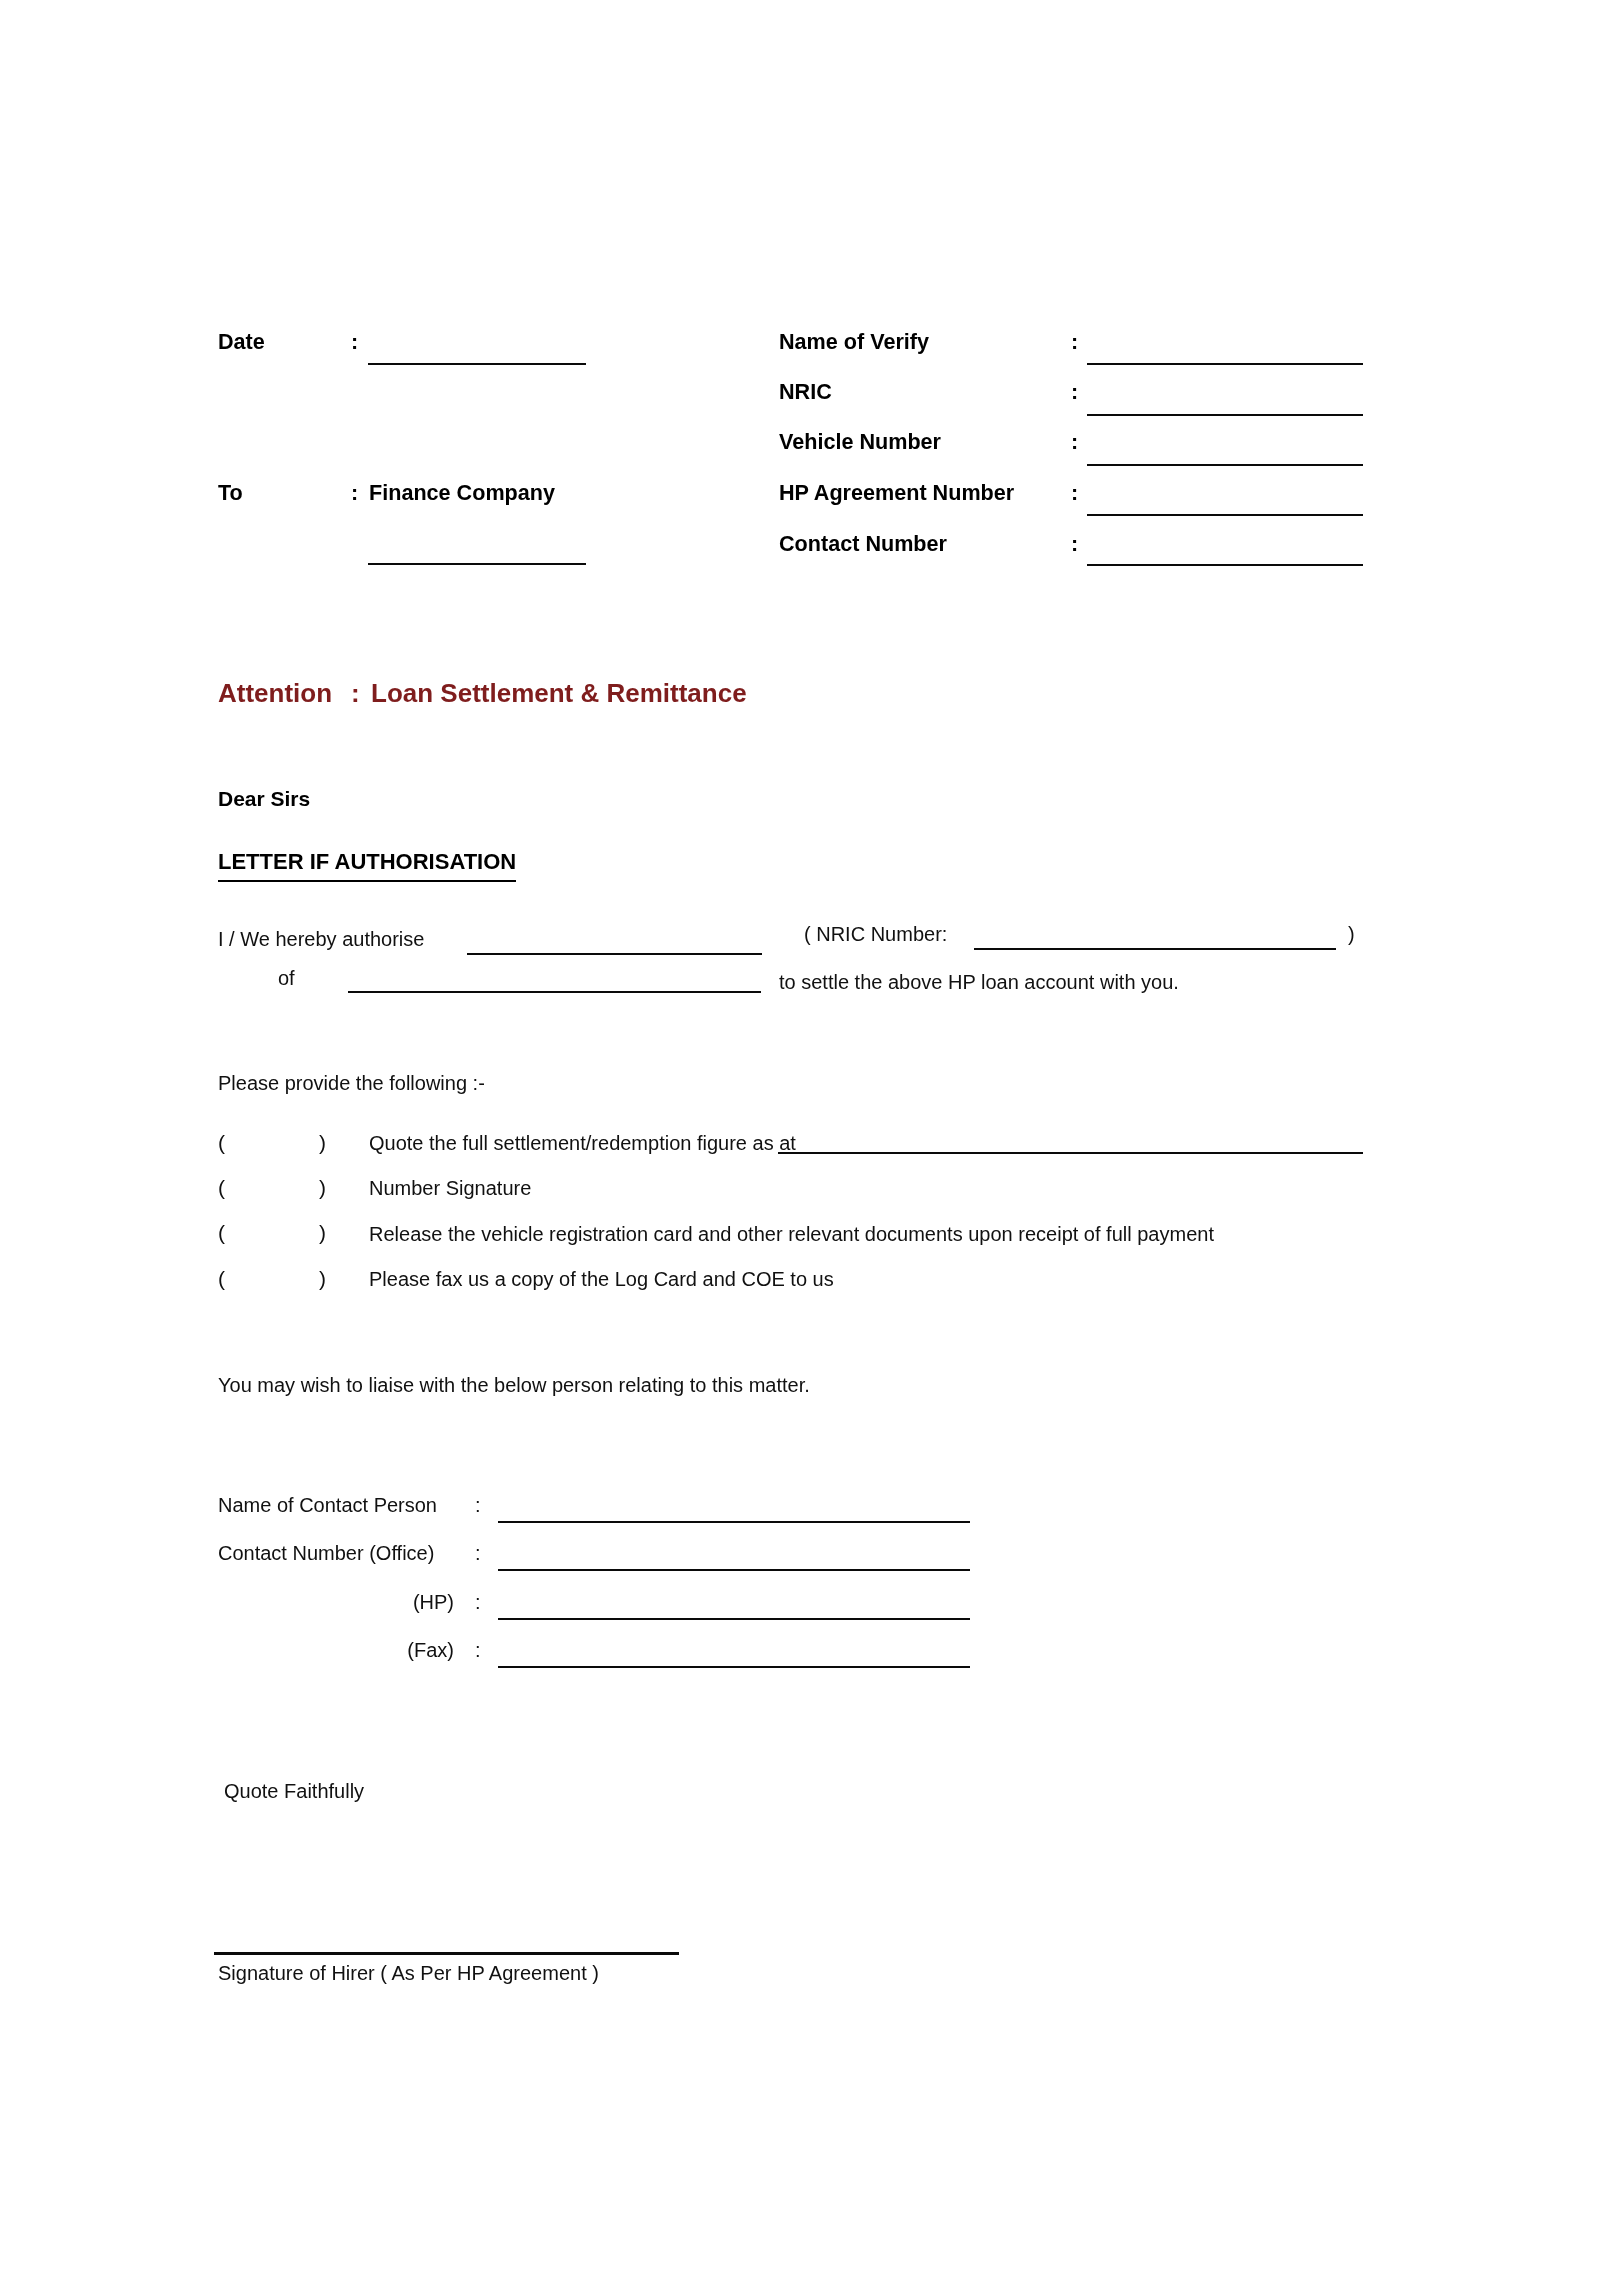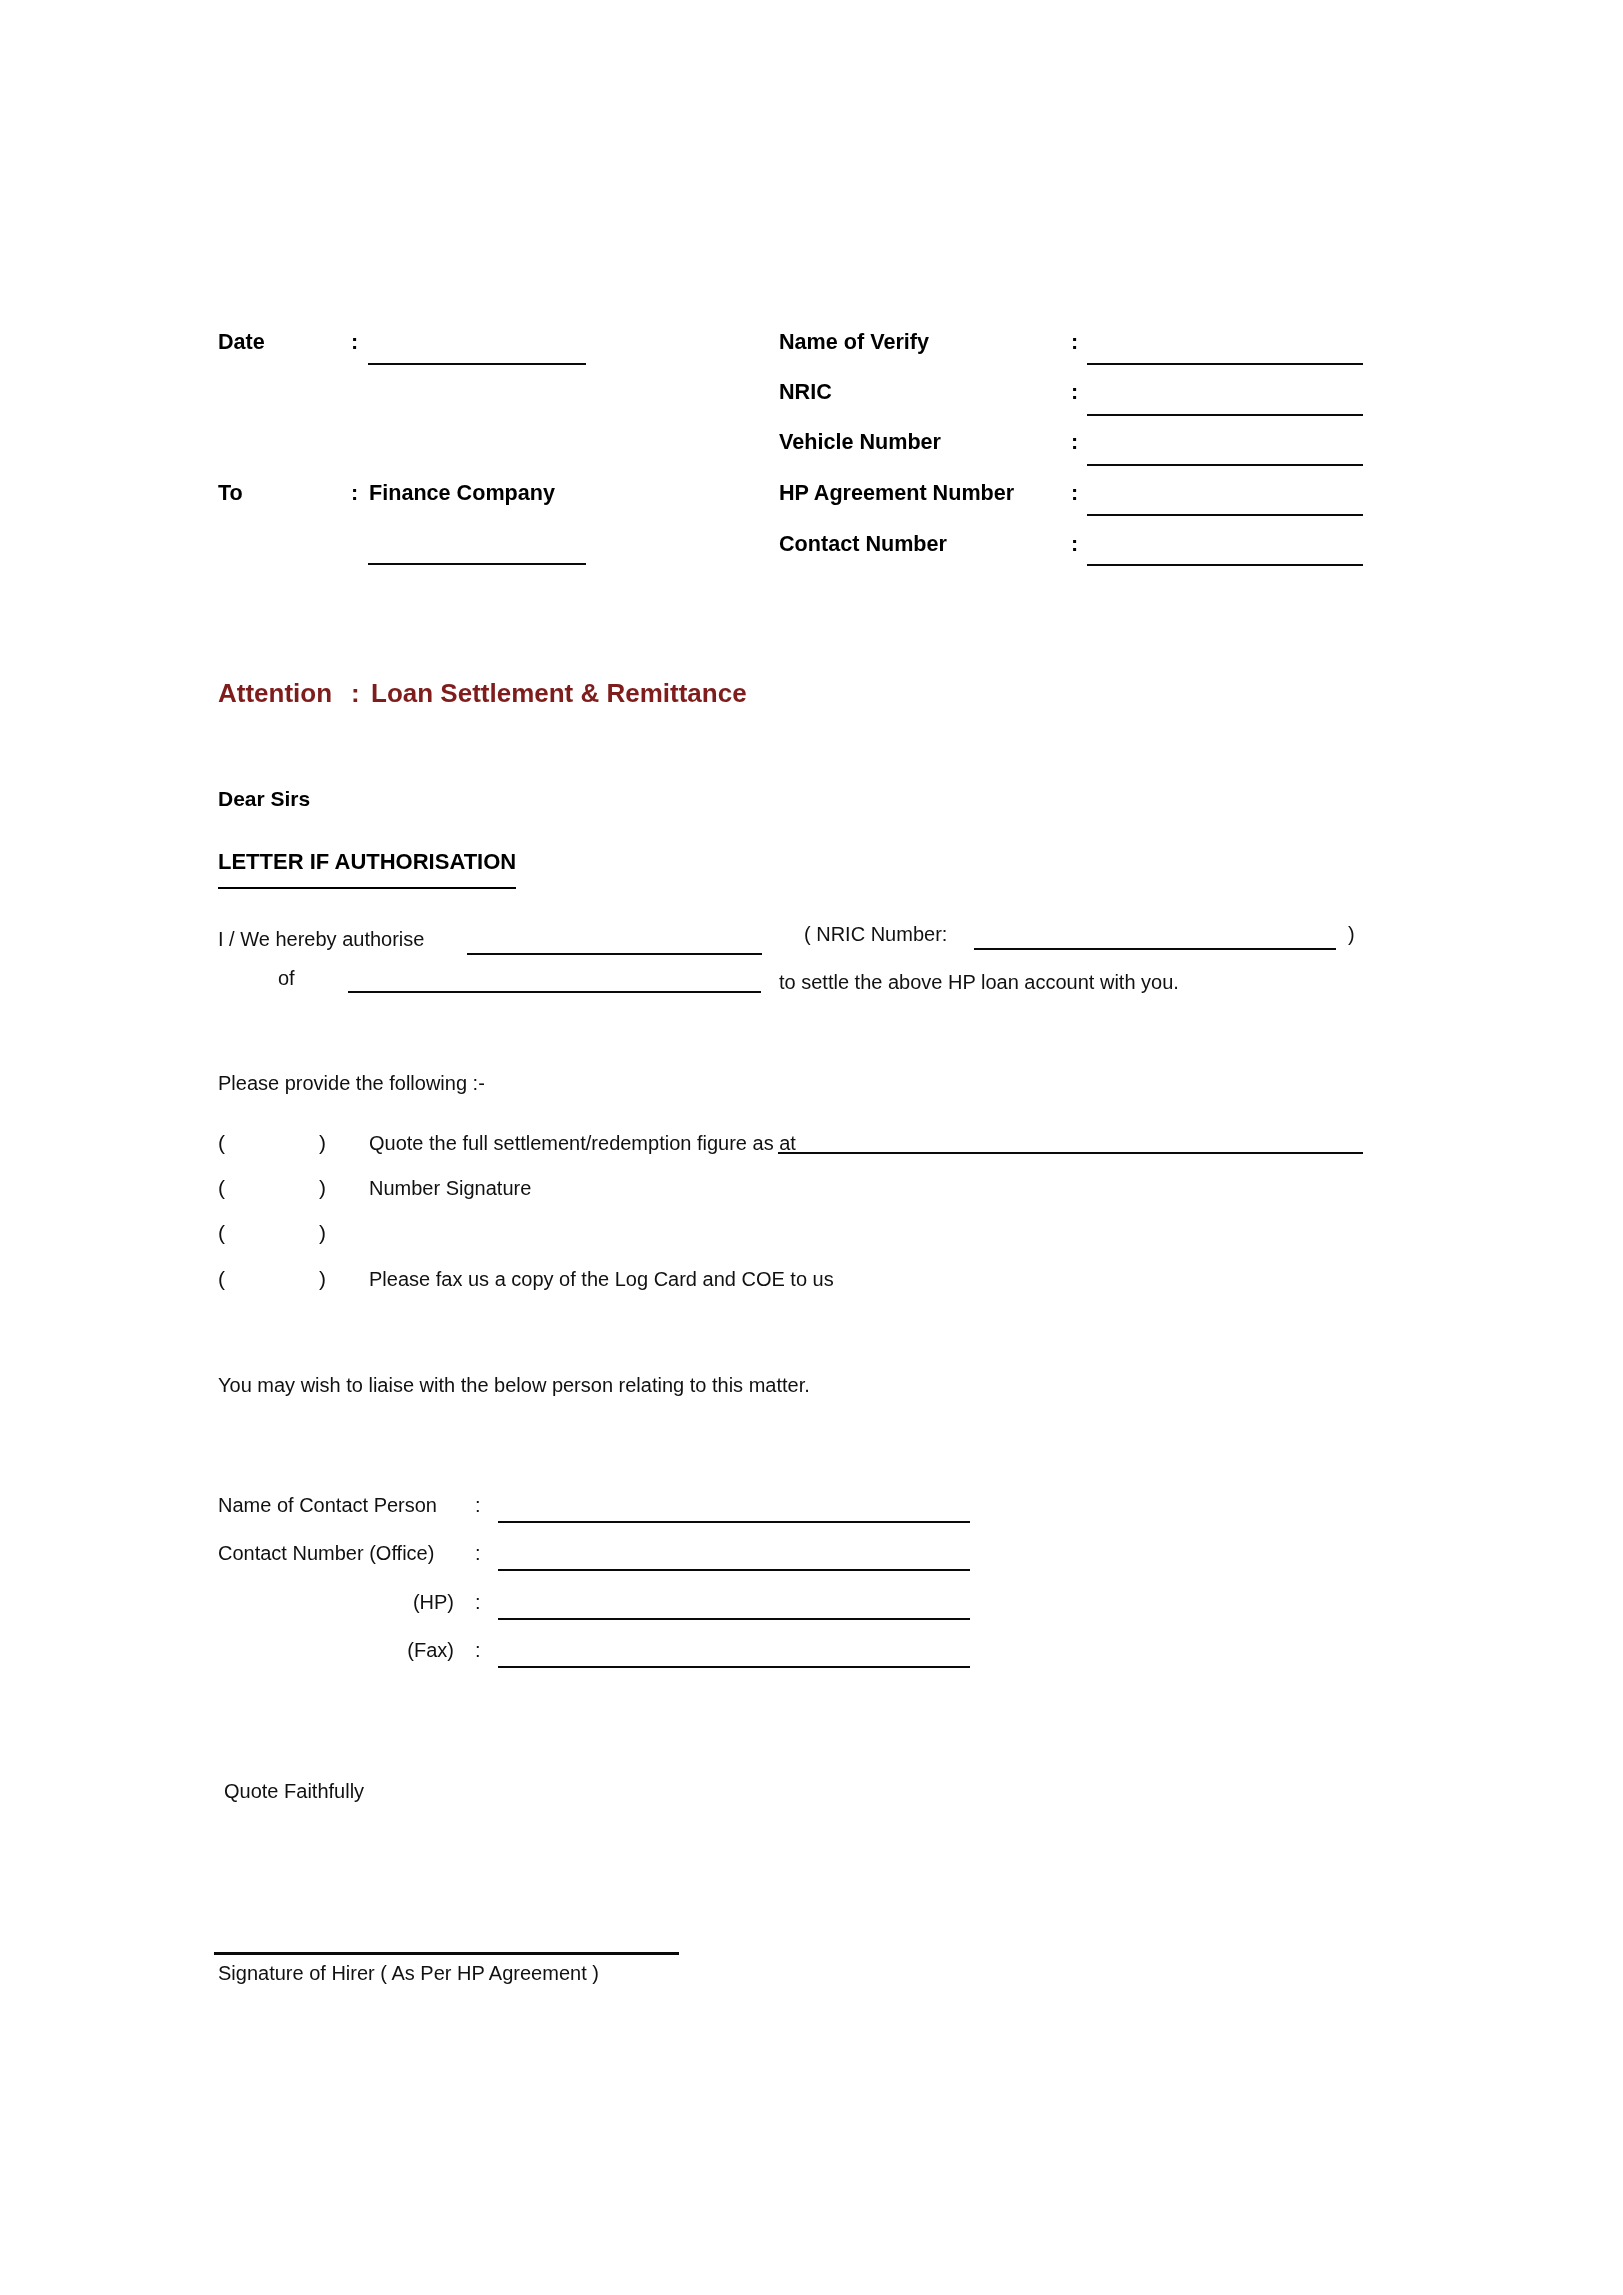--- a/index.html
+++ b/index.html
@@ -42,21 +42,21 @@
     color: #000000;
     white-space: nowrap;
   }
   .title {
     position: absolute;
     font-weight: 700;
     font-size: 22px;
     color: #000000;
     white-space: nowrap;
     border-bottom: 2.5px solid #000000;
-    padding-bottom: 12px;
+    padding-bottom: 5px;
   }
   .fline {          
     position: absolute;
     height: 0;
     border-top: 2.5px solid #0a0a0a;
   }
   .sigline {
     position: absolute;
     height: 0;
     border-top: 3.8px solid #0a0a0a;
@@ -133,20 +133,21 @@
   <div class="checkbox" style="left:218px; top:1175px; width:108px;">
     <span>(</span>
     <span>)</span>
   </div>
   <span class="txt" style="left:369px; top:1176px;">Number Signature</span>
 
   <div class="checkbox" style="left:218px; top:1220px; width:108px;">
     <span>(</span>
     <span>)</span>
   </div>
+  <span class="txt" style="left:369px; top:1222px;">Release the vehicle registration card and other relevant documents upon receipt of full payment</span>
 
   <div class="checkbox" style="left:218px; top:1266px; width:108px;">
     <span>(</span>
     <span>)</span>
   </div>
   <span class="txt" style="left:369px; top:1267px;">Please fax us a copy of the Log Card and COE to us</span>
 
   <span class="txt" style="left:218px; top:1373px;">You may wish to liaise with the below person relating to this matter.</span>
 
   <span class="txt" style="left:218px; top:1493px; width:236px;">Name of Contact Person</span>

